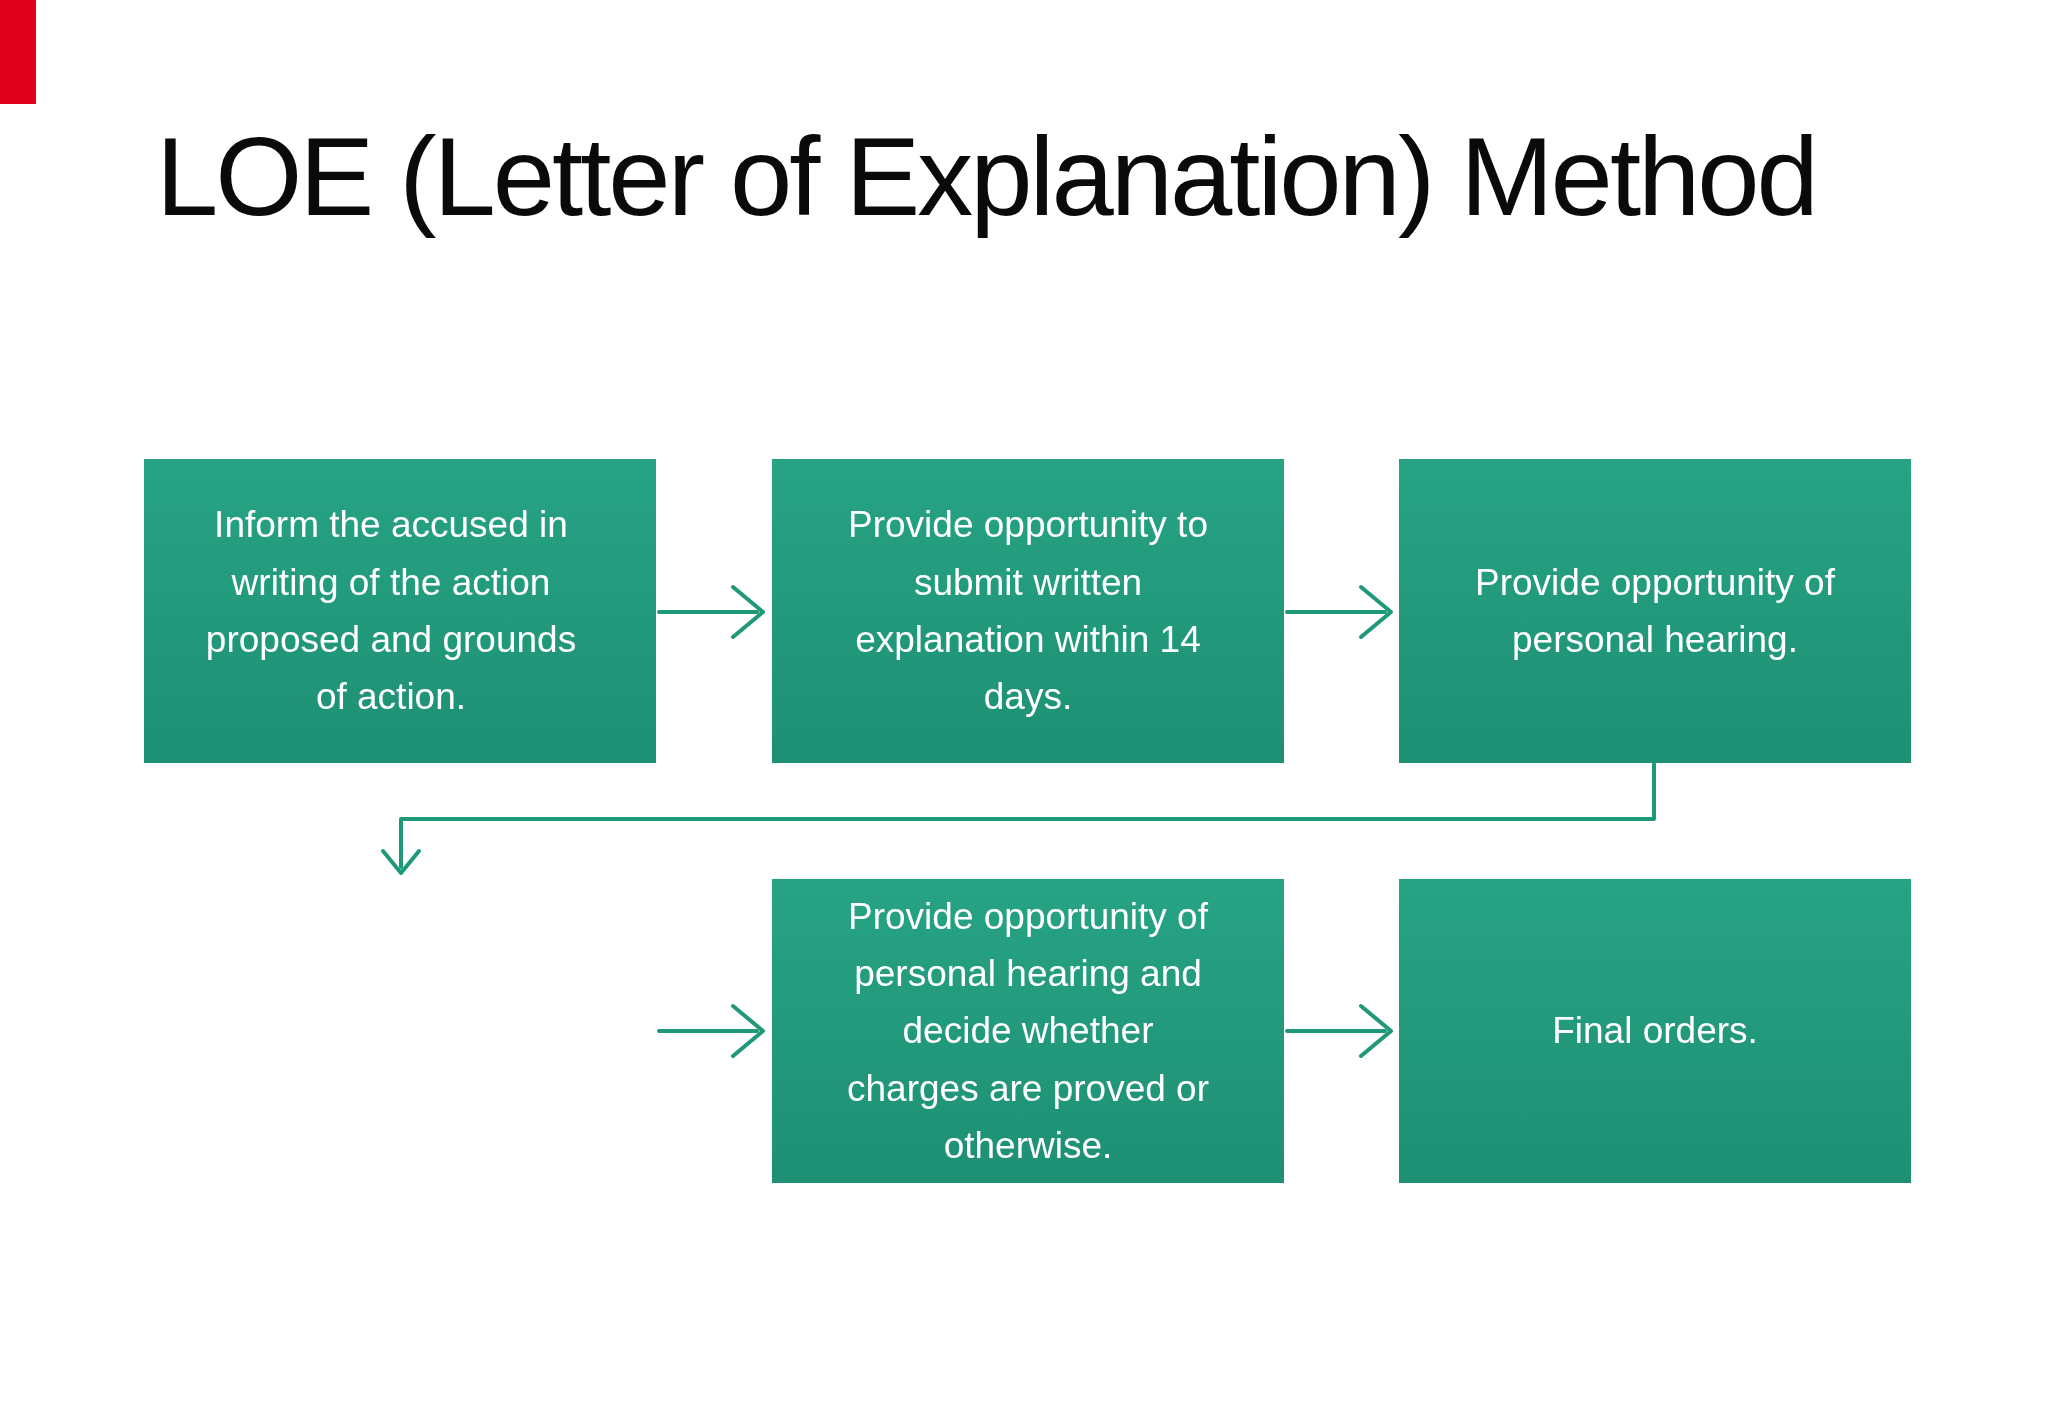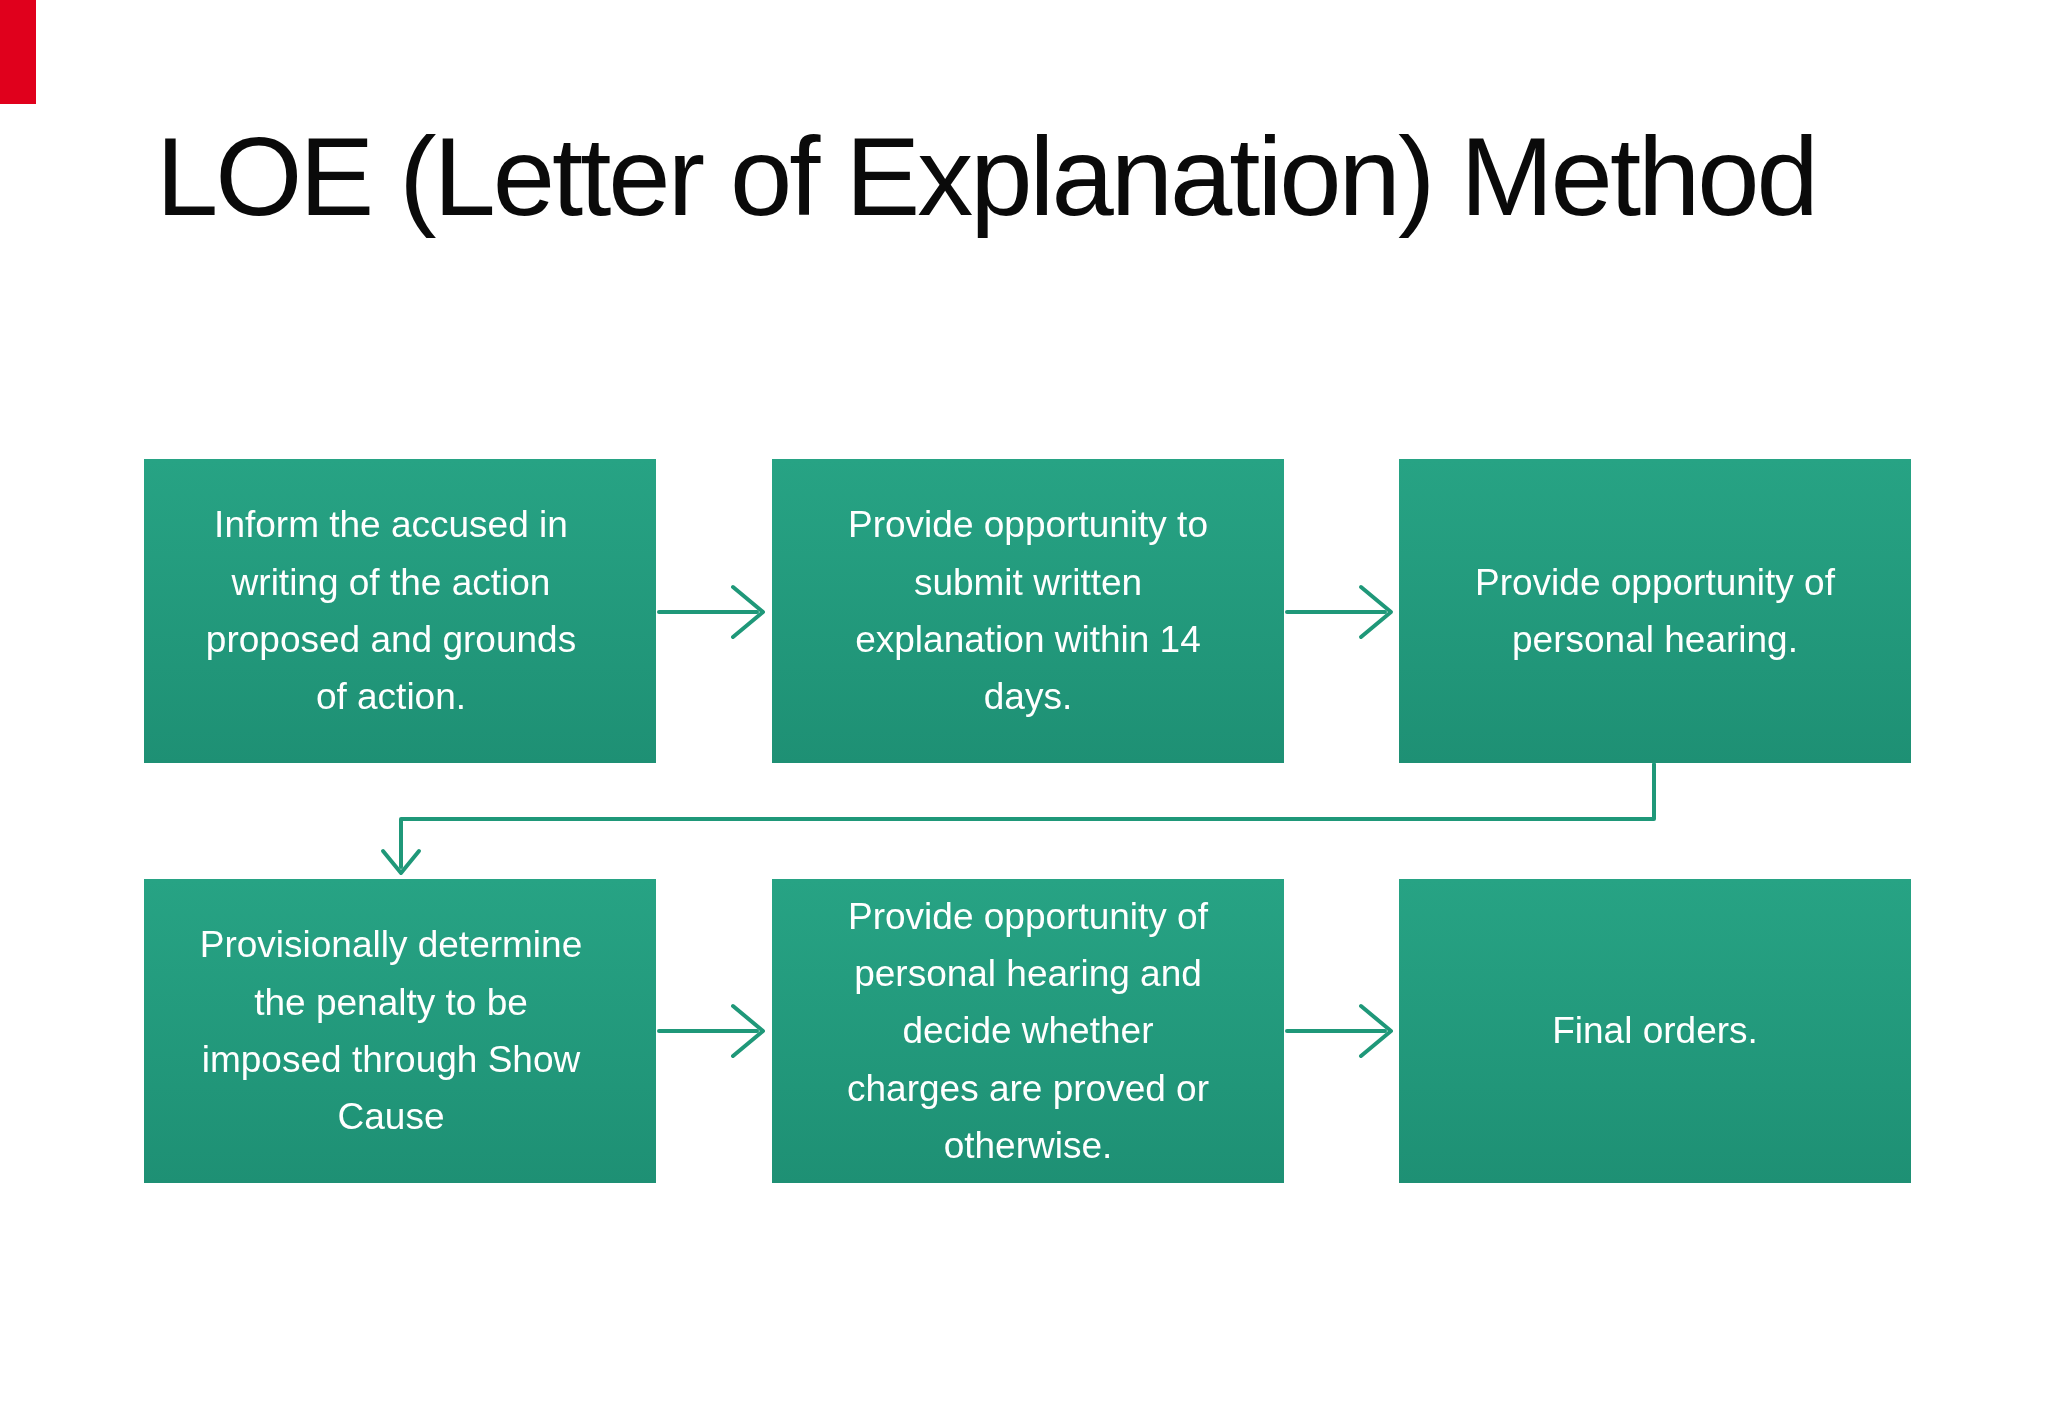--- a/index.html
+++ b/index.html
@@ -89,26 +89,20 @@
   <div class="box col2 row1">
     <span>Provide opportunity to
 submit written
 explanation within 14
 days.</span>
   </div>
   <div class="box col3 row1">
     <span>Provide opportunity of
 personal hearing.</span>
   </div>
-  <div class="box col1 row2">
-    <span>Provisionally determine
-the penalty to be
-imposed through Show
-Cause</span>
-  </div>
   <div class="box col2 row2">
     <span>Provide opportunity of
 personal hearing and
 decide whether
 charges are proved or
 otherwise.</span>
   </div>
   <div class="box col3 row2">
     <span>Final orders.</span>
   </div>

